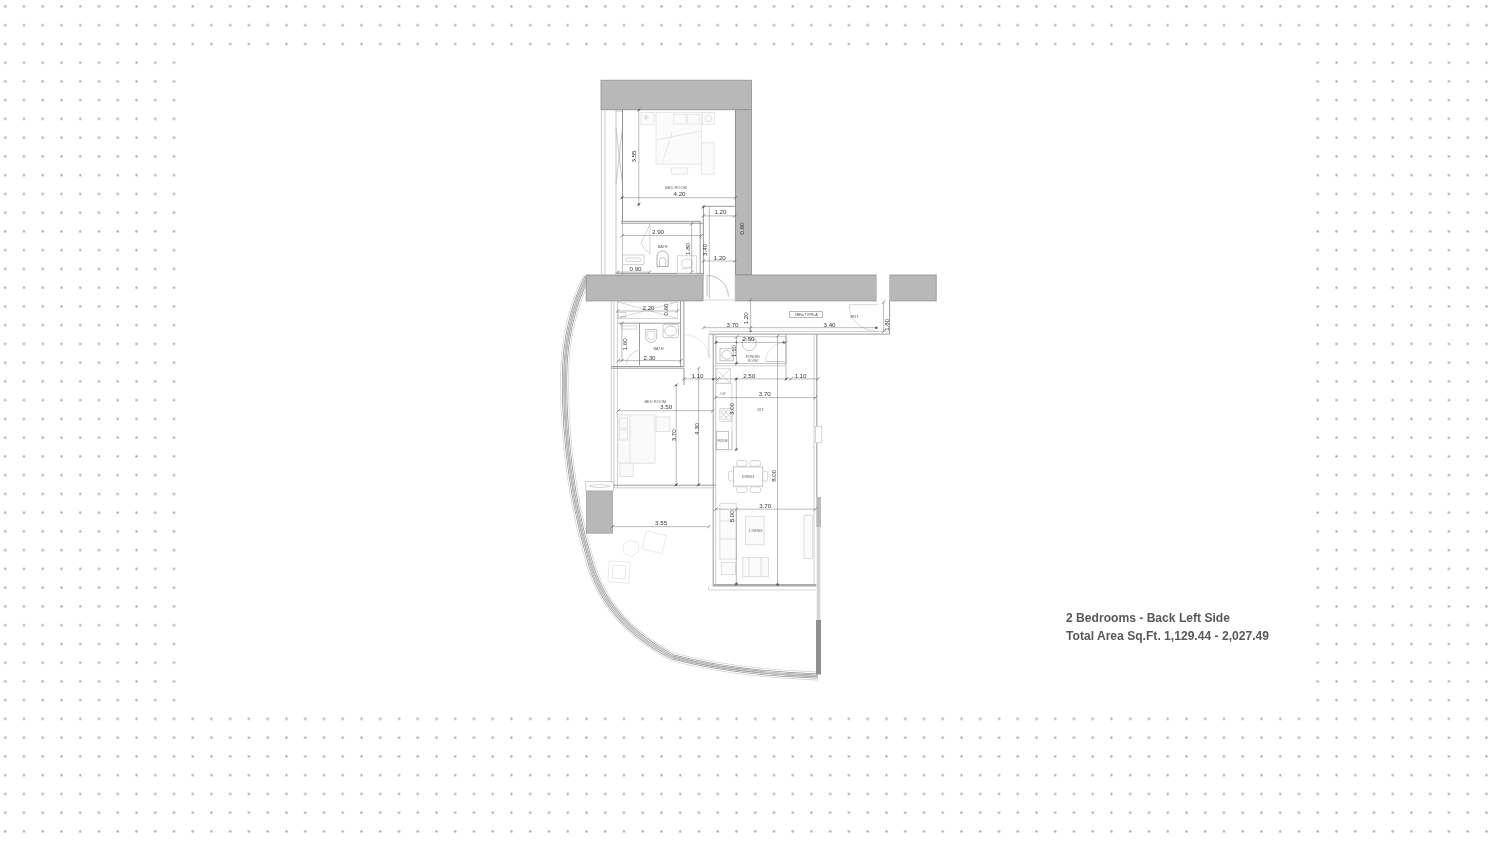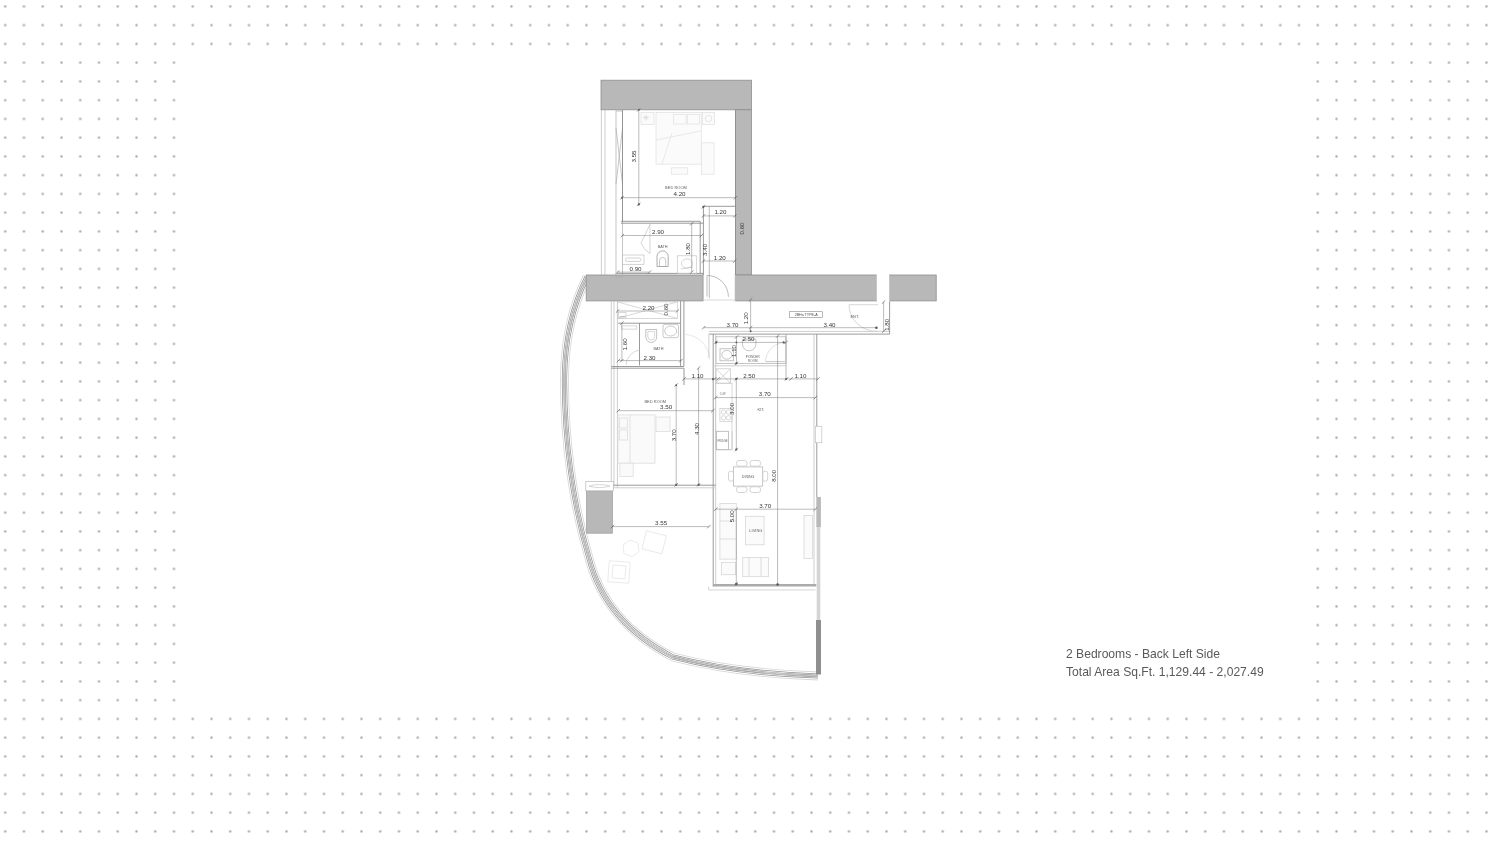--- a/index.html
+++ b/index.html
@@ -5,22 +5,22 @@
   html,body{margin:0;padding:0;-webkit-font-smoothing:antialiased;}
   text{-webkit-font-smoothing:antialiased;}
   body{width:1500px;height:842px;position:relative;overflow:hidden;
        font-family:"Liberation Sans", sans-serif;background:#ffffff;}
   .dots{position:absolute;left:0;top:0;width:1500px;height:842px;
         background-image:radial-gradient(circle, #a5a5a5 0 0.5px, #c3c3c3 0.95px, rgba(195,195,195,0.45) 1.35px, rgba(195,195,195,0) 1.7px);
         background-size:18.75px 18.75px;
         background-position:-4.17px -2.97px;}
   .panel{position:absolute;left:180px;top:48px;width:1132px;height:660px;background:#ffffff;}
   .plan{position:absolute;left:556px;top:70px;width:394px;height:620px;}
-  .caption{position:absolute;left:1066px;top:646px;color:#58595b;
-           font-weight:normal;font-size:12.1px;line-height:17.6px;letter-spacing:0px;}
+  .caption{position:absolute;left:1066px;top:610px;color:#58595b;
+           font-weight:bold;font-size:12.1px;line-height:17.6px;letter-spacing:0px;}
 </style>
 </head>
 <body>
 
 <div class="dots"></div>
 
 <div class="panel"></div>
 
 <svg class="plan" viewBox="556 70 394 620">
 

